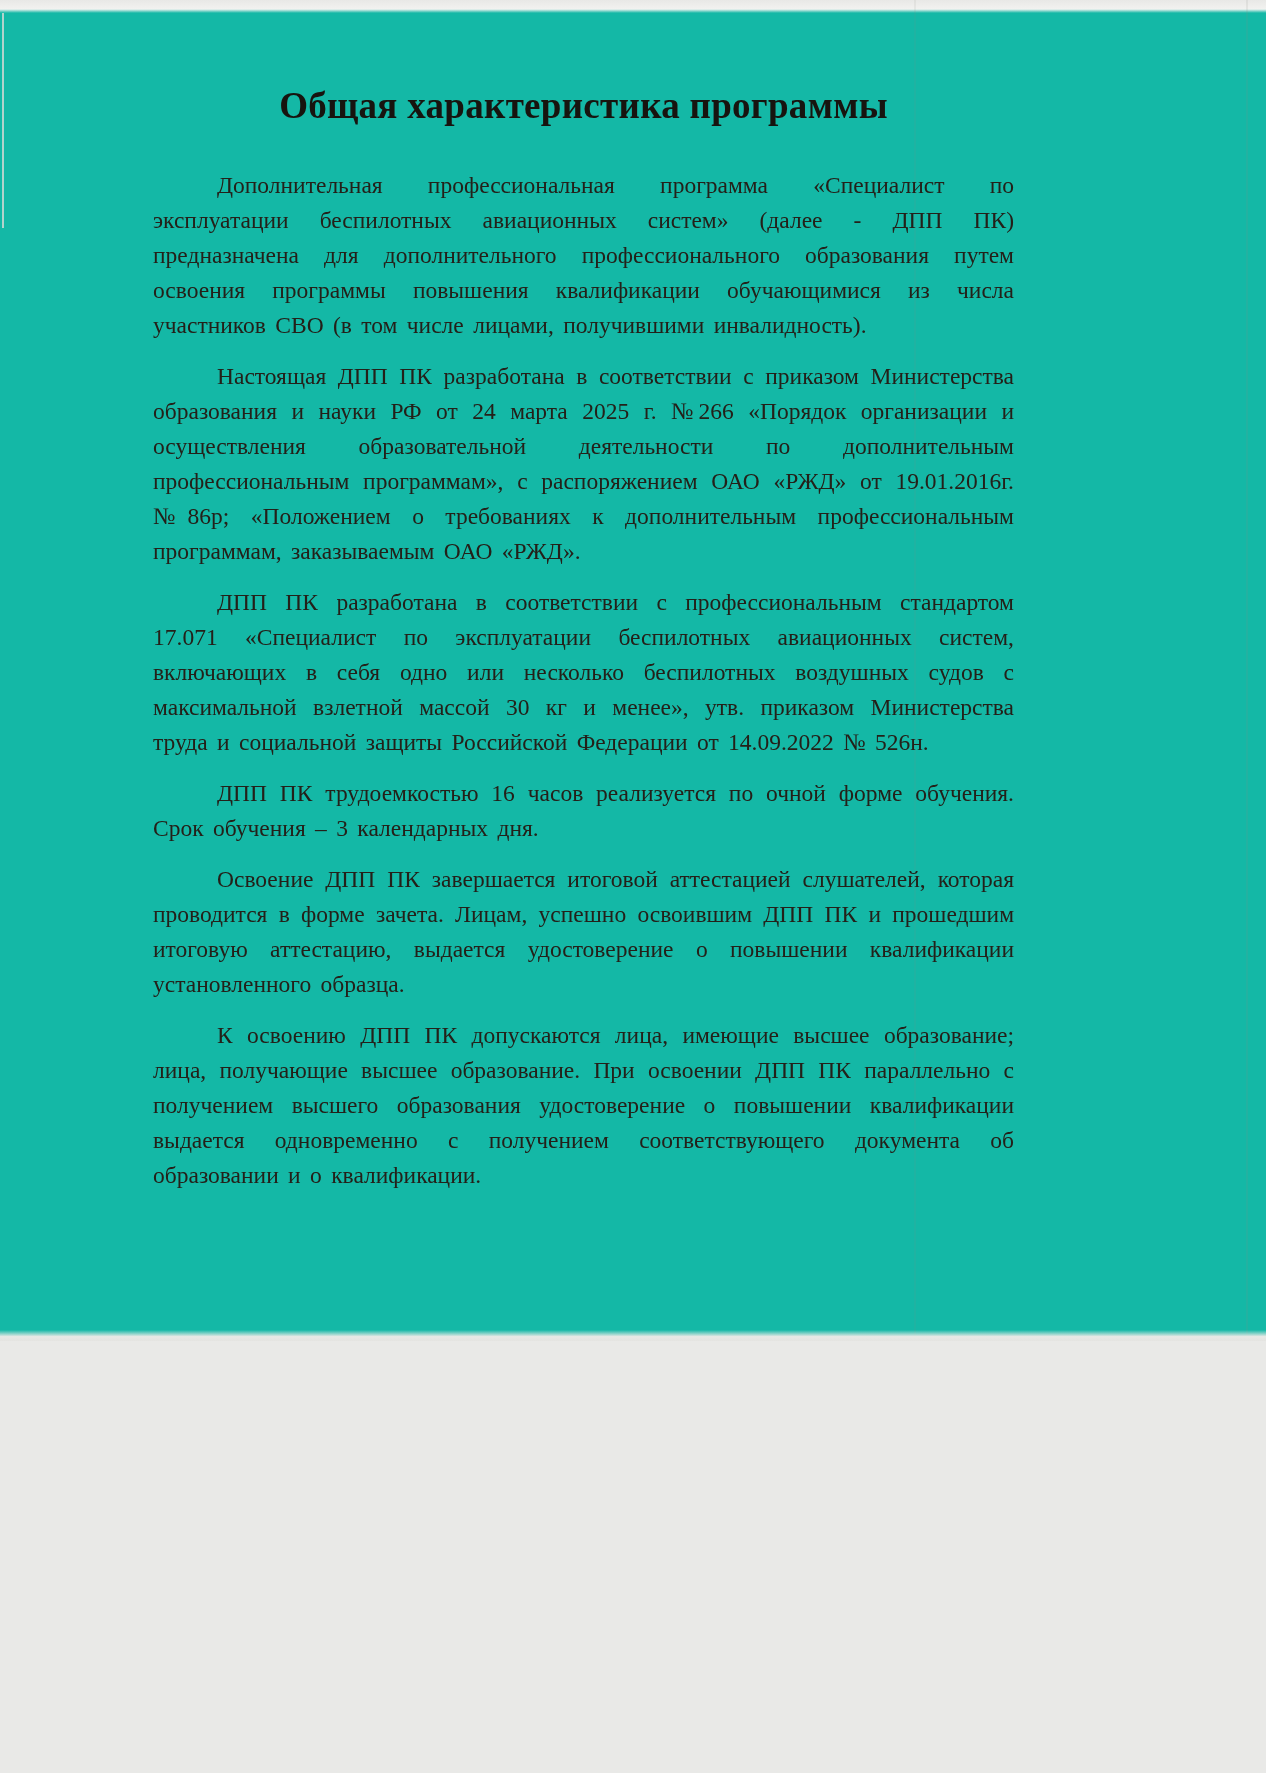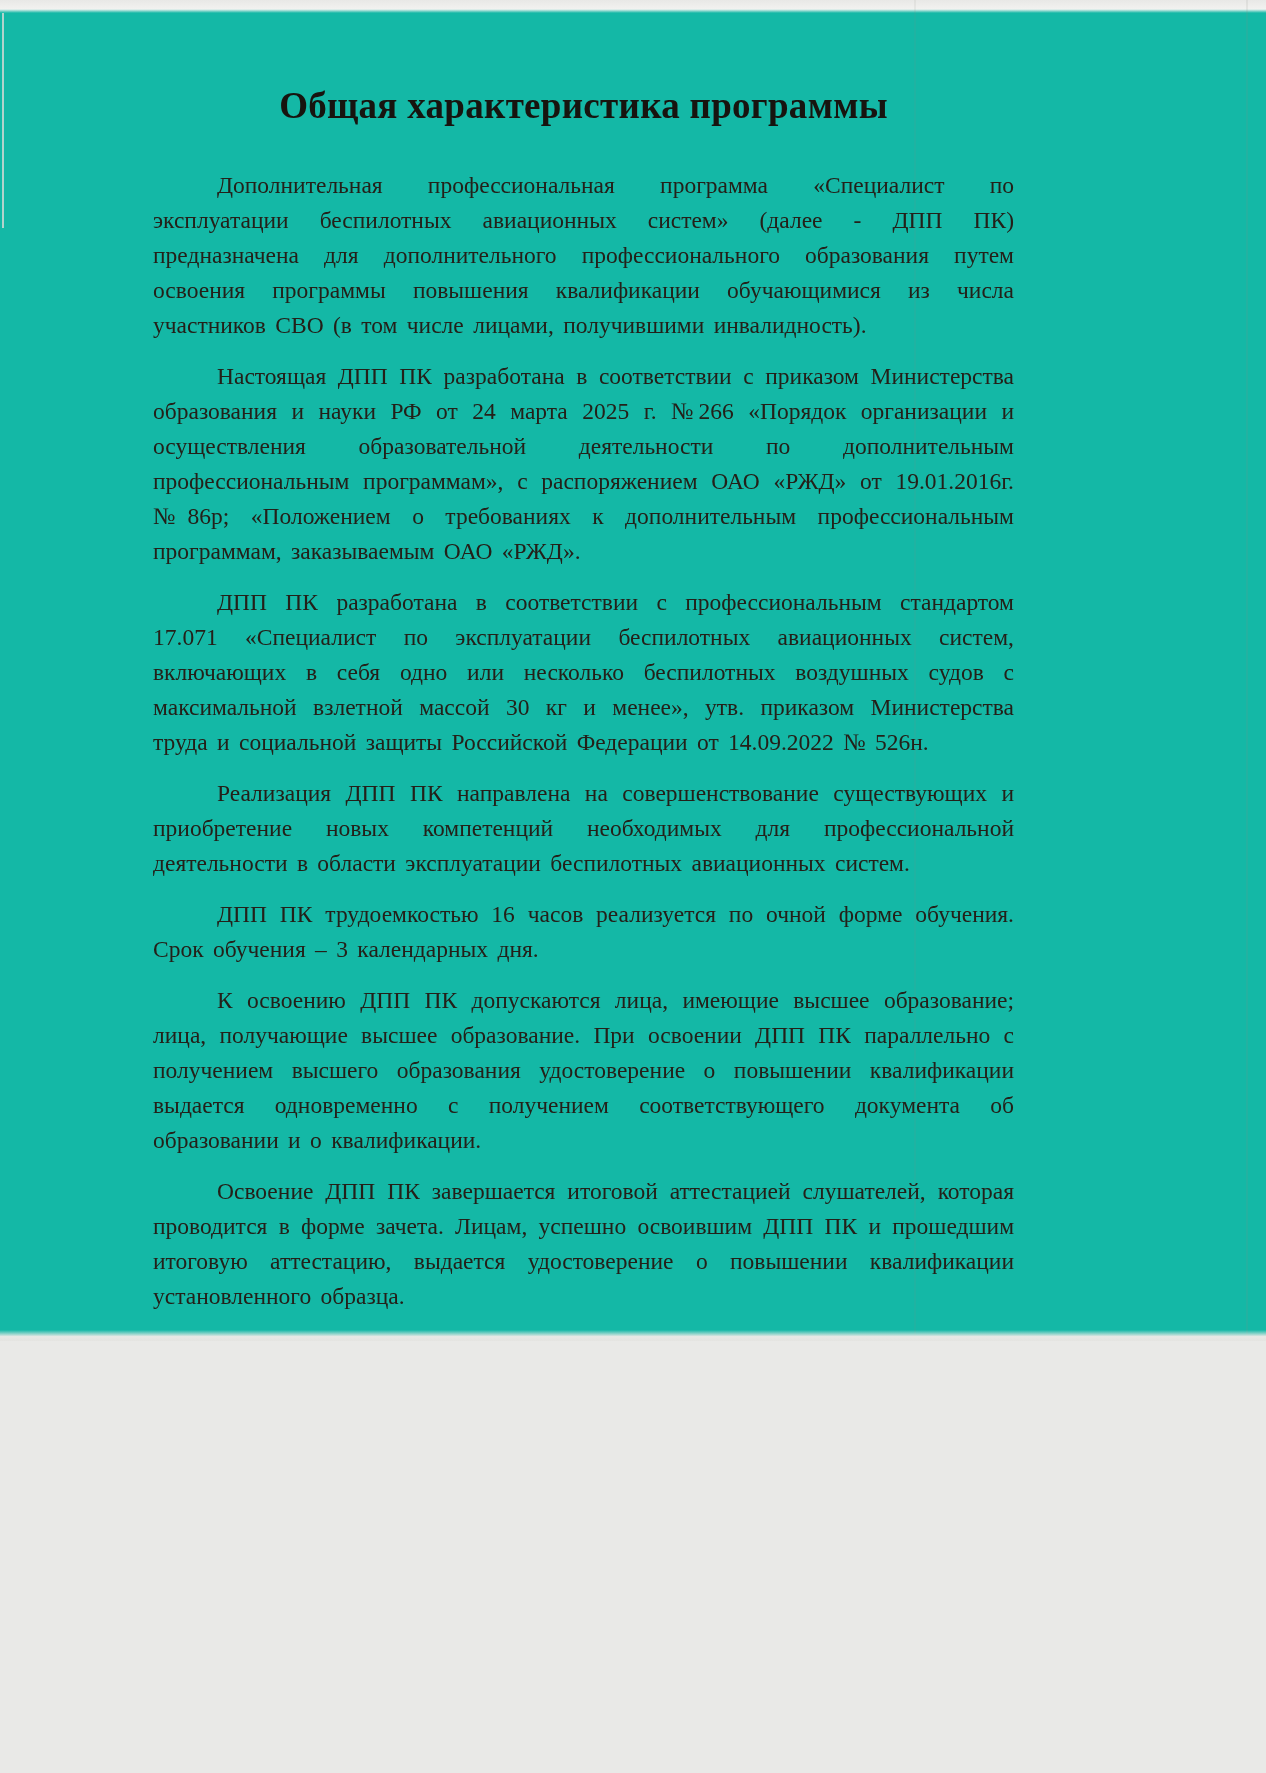--- a/index.html
+++ b/index.html
@@ -105,21 +105,20 @@
   <div class="artifact artifact-blob"></div>
   <div class="artifact artifact-bottom-smudge"></div>
   <div class="artifact artifact-bottom-band"></div>
 
   <h1 class="doc-title">Общая характеристика программы</h1>
 
   <div class="doc-body">
     <p>Дополнительная профессиональная программа «Специалист по эксплуатации беспилотных авиационных систем» (далее - ДПП ПК) предназначена для дополнительного профессионального образования путем освоения программы повышения квалификации обучающимися из числа участников СВО (в том числе лицами, получившими инвалидность).</p>
     <p>Настоящая ДПП ПК разработана в соответствии с приказом Министерства образования и науки РФ от 24 марта 2025 г. №266 «Порядок организации и осуществления образовательной деятельности по дополнительным профессиональным программам», с распоряжением ОАО «РЖД» от 19.01.2016г. №86р; «Положением о требованиях к дополнительным профессиональным программам, заказываемым ОАО «РЖД».</p>
     <p>ДПП ПК разработана в соответствии с профессиональным стандартом 17.071 «Специалист по эксплуатации беспилотных авиационных систем, включающих в себя одно или несколько беспилотных воздушных судов с максимальной взлетной массой 30 кг и менее», утв. приказом Министерства труда и социальной защиты Российской Федерации от 14.09.2022 № 526н.</p>
-    <p>Реализация ДПП ПК направлена на совершенствование существующих и приобретение новых компетенций необходимых для профессиональной деятельности в области эксплуатации беспилотных авиационных систем.</p>
     <p>ДПП ПК трудоемкостью 16 часов реализуется по очной форме обучения. Срок обучения – 3 календарных дня.</p>
+    <p>Освоение ДПП ПК завершается итоговой аттестацией слушателей, которая проводится в форме зачета. Лицам, успешно освоившим ДПП ПК и прошедшим итоговую аттестацию, выдается удостоверение о повышении квалификации установленного образца.</p>
     <p>К освоению ДПП ПК допускаются лица, имеющие высшее образование; лица, получающие высшее образование. При освоении ДПП ПК параллельно с получением высшего образования удостоверение о повышении квалификации выдается одновременно с получением соответствующего документа об образовании и о квалификации.</p>
-    <p>Освоение ДПП ПК завершается итоговой аттестацией слушателей, которая проводится в форме зачета. Лицам, успешно освоившим ДПП ПК и прошедшим итоговую аттестацию, выдается удостоверение о повышении квалификации установленного образца.</p>
   </div>
 
   <div class="page-number">3</div>
 
 </div>
 
 </body></html>

